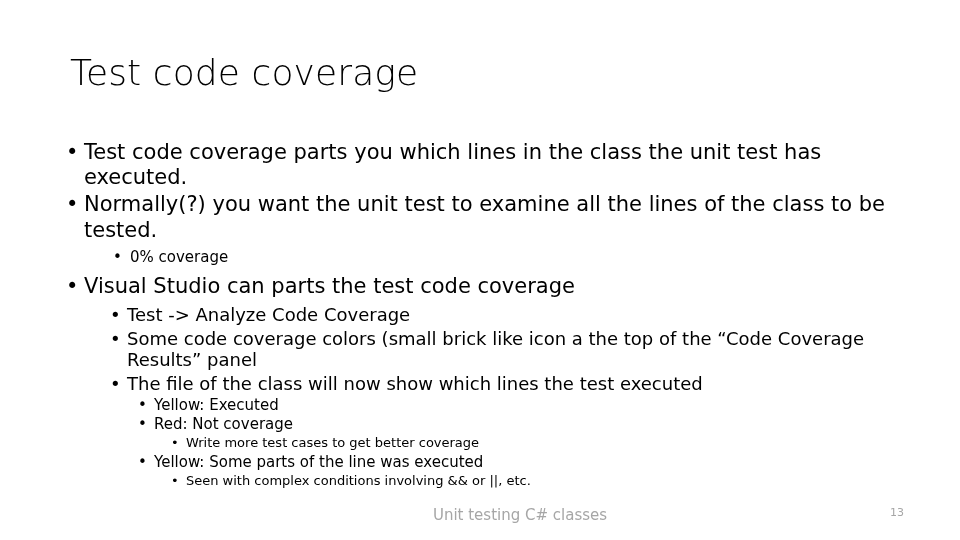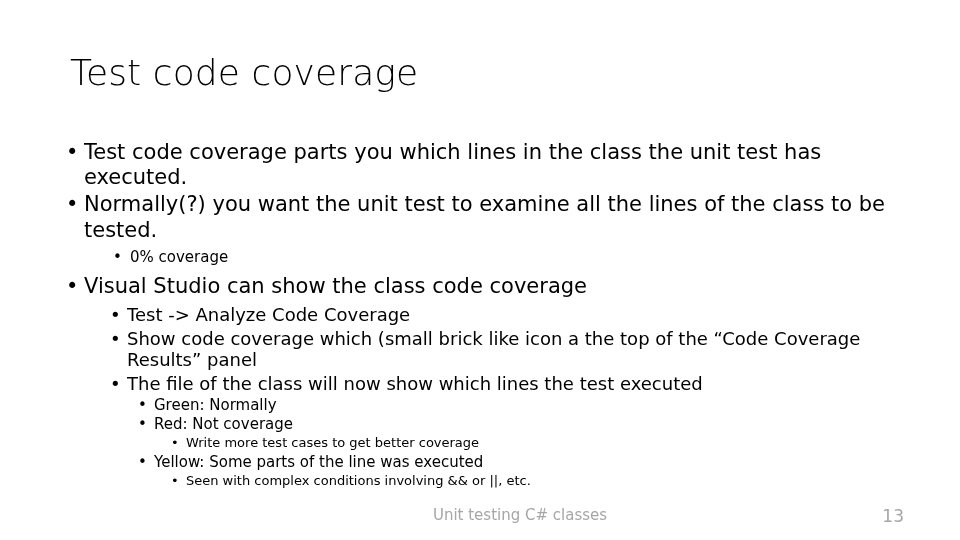--- a/index.html
+++ b/index.html
@@ -101,21 +101,21 @@
     width: 960px;
     text-align: center;
     font-size: 15px;
     color: #a6a6a6;
     margin-left: 40px;
   }
   .slide-number {
     position: absolute;
     right: 56px;
     top: 506px;
-    font-size: 17px;
+    font-size: 11px;
     color: #a6a6a6;
   }
 </style>
 </head>
 <body>
 
 <div class="slide">
 
   <div class="slide-title">Test code coverage</div>
 
@@ -137,49 +137,49 @@
 
     <div class="bullet lvl2s">
       <span class="dot">•</span>
       <span class="txt">0% coverage</span>
     </div>
 
     <div class="gap-lg"></div>
 
     <div class="bullet lvl1">
       <span class="dot">•</span>
-      <span class="txt">Visual Studio can show the class code coverage</span>
+      <span class="txt">Visual Studio can parts the test code coverage</span>
     </div>
 
     <div class="gap-md"></div>
 
     <div class="bullet lvl2">
       <span class="dot">•</span>
       <span class="txt">Test -&gt; Analyze Code Coverage</span>
     </div>
 
     <div class="gap-sm"></div>
 
     <div class="bullet lvl2">
       <span class="dot">•</span>
-      <span class="txt">Show code coverage which (small brick like icon a the top of the “Code Coverage Results” panel</span>
+      <span class="txt">Some code coverage colors (small brick like icon a the top of the “Code Coverage Results” panel</span>
     </div>
 
     <div class="gap-sm"></div>
 
     <div class="bullet lvl2">
       <span class="dot">•</span>
       <span class="txt">The file of the class will now show which lines the test executed</span>
     </div>
 
     <div class="gap-sm"></div>
 
     <div class="bullet lvl3">
       <span class="dot">•</span>
-      <span class="txt">Green: Normally</span>
+      <span class="txt">Yellow: Executed</span>
     </div>
 
     <div class="bullet lvl3">
       <span class="dot">•</span>
       <span class="txt">Red: Not coverage</span>
     </div>
 
     <div class="gap-sm"></div>
 
     <div class="bullet lvl4">

